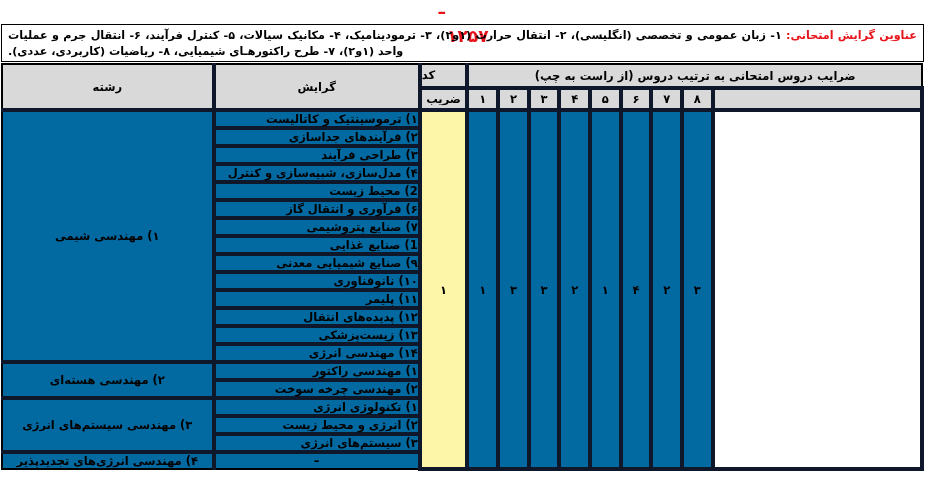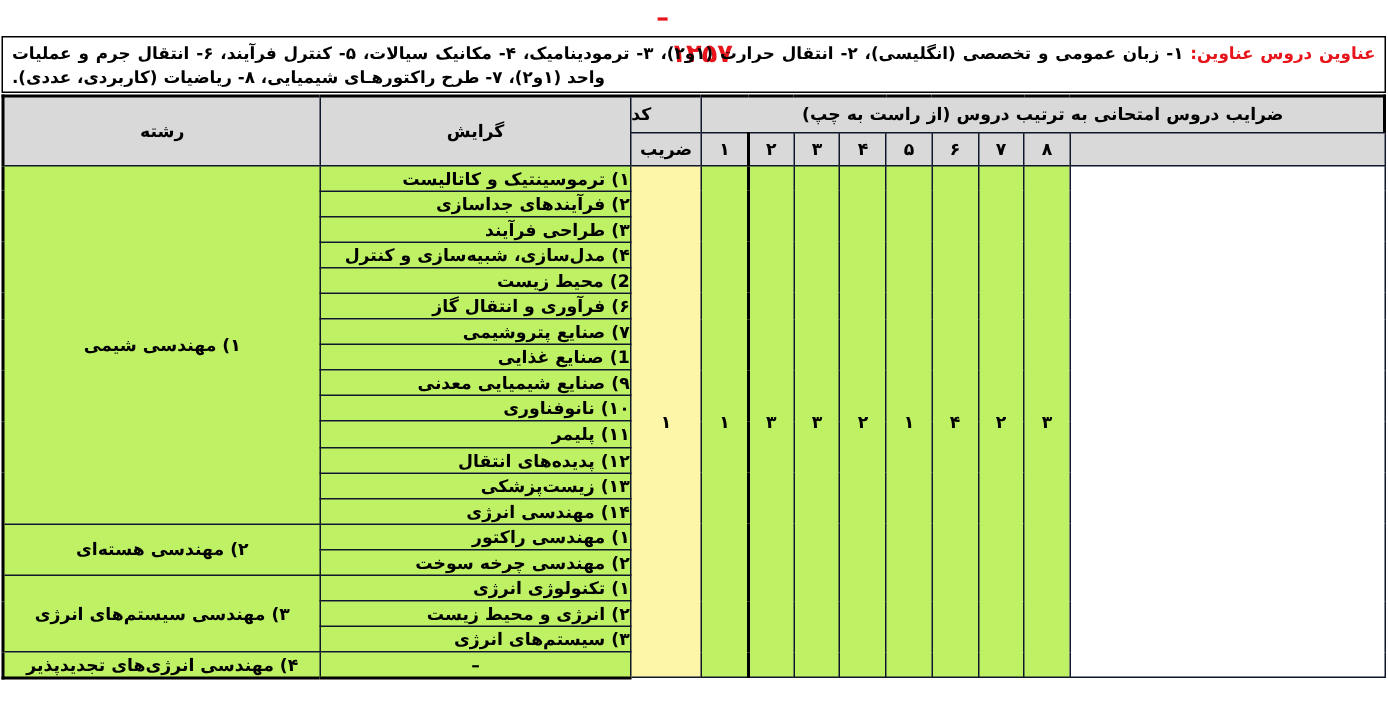--- a/index.html
+++ b/index.html
@@ -61,21 +61,21 @@
 
   
   table.grid {
     border-collapse: collapse;
     table-layout: fixed;
     width: 923px;
     margin: 1px 1px 0 1px;
     direction: rtl;
   }
   table.grid td, table.grid th {
-    border: 1px solid #0f172a;
+    border: 4px solid #0f172a;
     padding: 0;
     margin: 0;
     font-size: 11.5px;
     font-weight: bold;
     color: #000000;
     vertical-align: middle;
     box-sizing: border-box;
   }
 
   .outer-left   { border-left: 2px solid #000000 !important; }
@@ -97,21 +97,21 @@
     text-align: center;
   }
   .hdr-two-line {
     font-size: 12.5px;
     line-height: 13px;
     text-align: left;
   }
 
   .cell-row { height: 17.1px; }
   .yellow   { background: #fdf6a8; }
-  .white    { background: #bef264; }
+  .white    { background: #0369a1; }
 
   .field-name {
     color: #1b1bd0;
     font-weight: bold;
     font-size: 12px;
     text-align: center;
     padding-right: 7px;
     vertical-align: middle;
   }
   .gerayesh {
@@ -141,21 +141,21 @@
 <body>
 
 <div class="page">
 
   <div class="title-bar">
     <span class="title-code">۱۲۵۷</span>
       <span class="title-dash">–</span>
   </div>
 
   <div class="subtitle-box">
-    <span class="subtitle-label">عناوین دروس عناوین:</span>
+    <span class="subtitle-label">عناوین گرایش امتحانی:</span>
     <span class="subtitle-body">۱- زبان عمومی و تخصصی (انگلیسی)، ۲- انتقال حرارت (۱و۲)، ۳- ترمودینامیک، ۴- مکانیک سیالات، ۵- کنترل فرآیند، ۶- انتقال جرم و عملیات واحد (۱و۲)، ۷- طرح راکتورهـای شیمیایی، ۸- ریاضیات (کاربردی، عددی).</span>
   </div>
 
   <table class="grid">
     <colgroup>
       <col style="width:198px">
       <col style="width:29px">
         <col style="width:29px">
         <col style="width:29px">
         <col style="width:29px">

